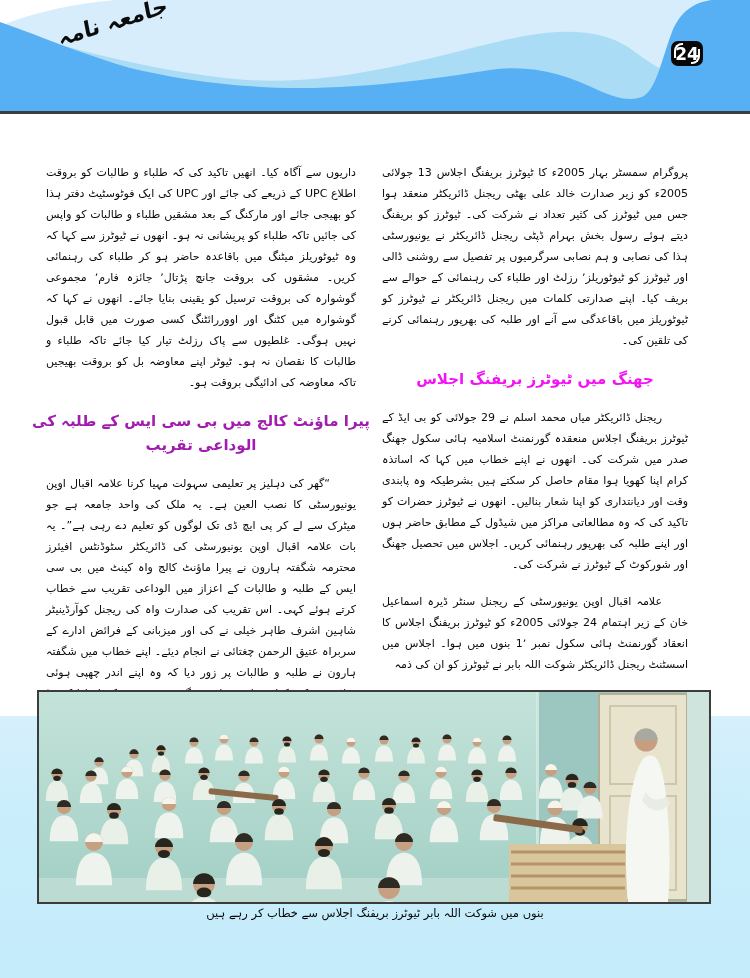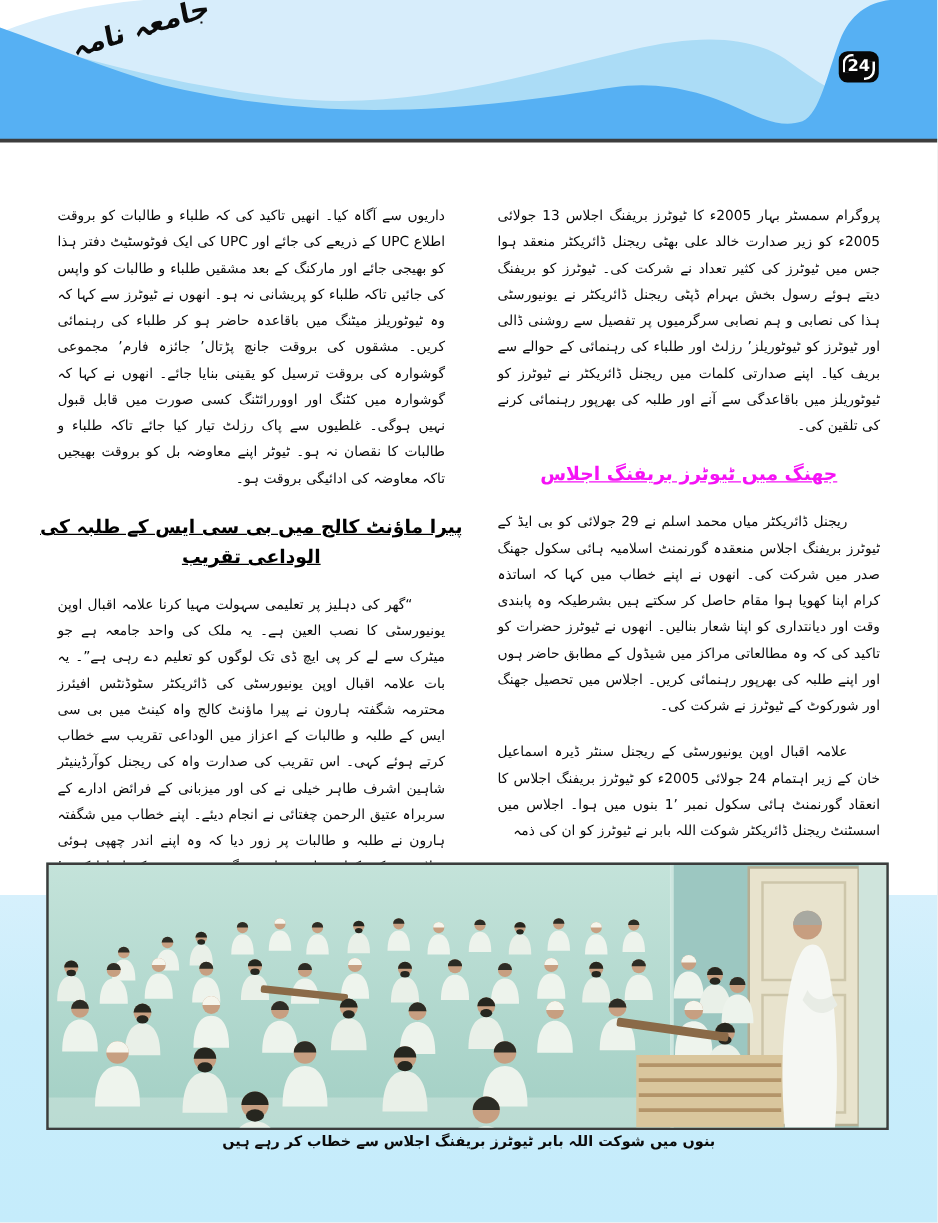--- a/index.html
+++ b/index.html
@@ -14,60 +14,60 @@
   .mast-title{
     position:absolute;left:56px;top:26px;
     font-size:22px;font-weight:bold;color:#0b0b0b;
     transform:rotate(-17deg) skewX(-6deg);transform-origin:left top;
     letter-spacing:1px;white-space:nowrap;
   }
   .page-badge{
     position:absolute;right:47px;top:41px;width:32px;height:25px;
     background:#070707;border-radius:7px;
     display:flex;align-items:center;justify-content:center;
-    color:#ffffff;font-size:13px;font-weight:bold;
+    color:#ffffff;font-size:17px;font-weight:bold;
   }
   .page-badge::before{
     content:"";position:absolute;left:3px;top:2px;width:7px;height:13px;
     border-left:2px solid #fff;border-top:2px solid #fff;border-top-left-radius:8px;
   }
   .page-badge::after{
     content:"";position:absolute;right:3px;bottom:2px;width:7px;height:13px;
     border-right:2px solid #fff;border-bottom:2px solid #fff;border-bottom-right-radius:8px;
   }
   .rule{position:absolute;left:0;top:111px;width:750px;height:3px;background:#3d3d3d;z-index:1;}
   
   .col{position:absolute;z-index:1;color:#0a0a0a;}
-  .col-right{left:382px;top:146px;width:338px;}
+  .col-right{left:366px;top:146px;width:338px;}
   .col-left{left:30px;top:146px;width:342px;}
   .body-text{
     margin:16px;font-size:11px;line-height:21px;
     text-align:justify;direction:rtl;
   }
   .indent{text-indent:26px;}
   .hd{
     margin:9px 0 6px 0;font-size:15px;line-height:24px;font-weight:bold;
-    text-align:center;direction:rtl;text-decoration:underline;
+    text-align:center;direction:rtl;
   }
   .hd.magenta{color:#f513f5;}
-  .hd.green{color:#000000;}
+  .hd.green{color:#a21caf;}
   
   .bottom-band{
     position:absolute;left:0;top:716px;width:750px;height:262px;z-index:2;
     background:linear-gradient(180deg,#d6f0fc 0%,#c9edfb 40%,#c5ecfb 100%);
   }
   
   .photo{
     position:absolute;left:37px;top:690px;margin:0;z-index:3;
     width:670px;height:210px;border:2px solid #3c3c3c;background:#b7dcd3;
   }
   .photo svg{display:block;}
   .caption{
     position:absolute;left:0;top:906px;width:750px;z-index:4;
-    text-align:center;font-size:11.5px;font-weight:bold;color:#0a0a0a;direction:rtl;
+    text-align:center;font-size:11.5px;font-weight:normal;color:#0a0a0a;direction:rtl;
   }
 </style>
 </head>
 <body>
 
 <div class="page">
 
   <header class="masthead">
     <svg width="750" height="112" viewBox="0 0 750 112" preserveAspectRatio="none" aria-hidden="true">
       <rect width="750" height="112" fill="#d7edfb"></rect>

